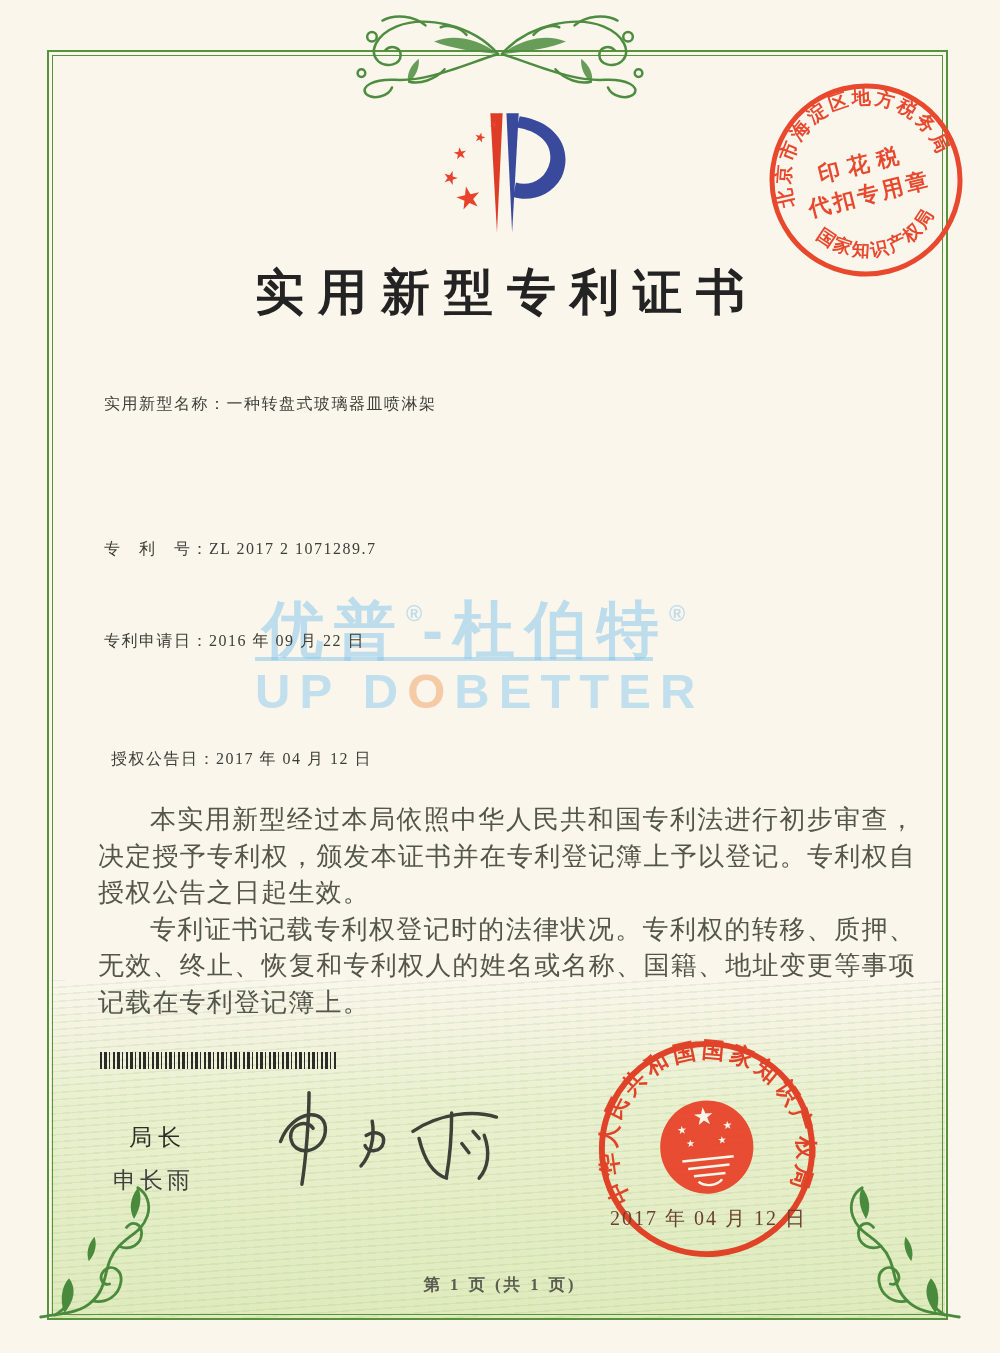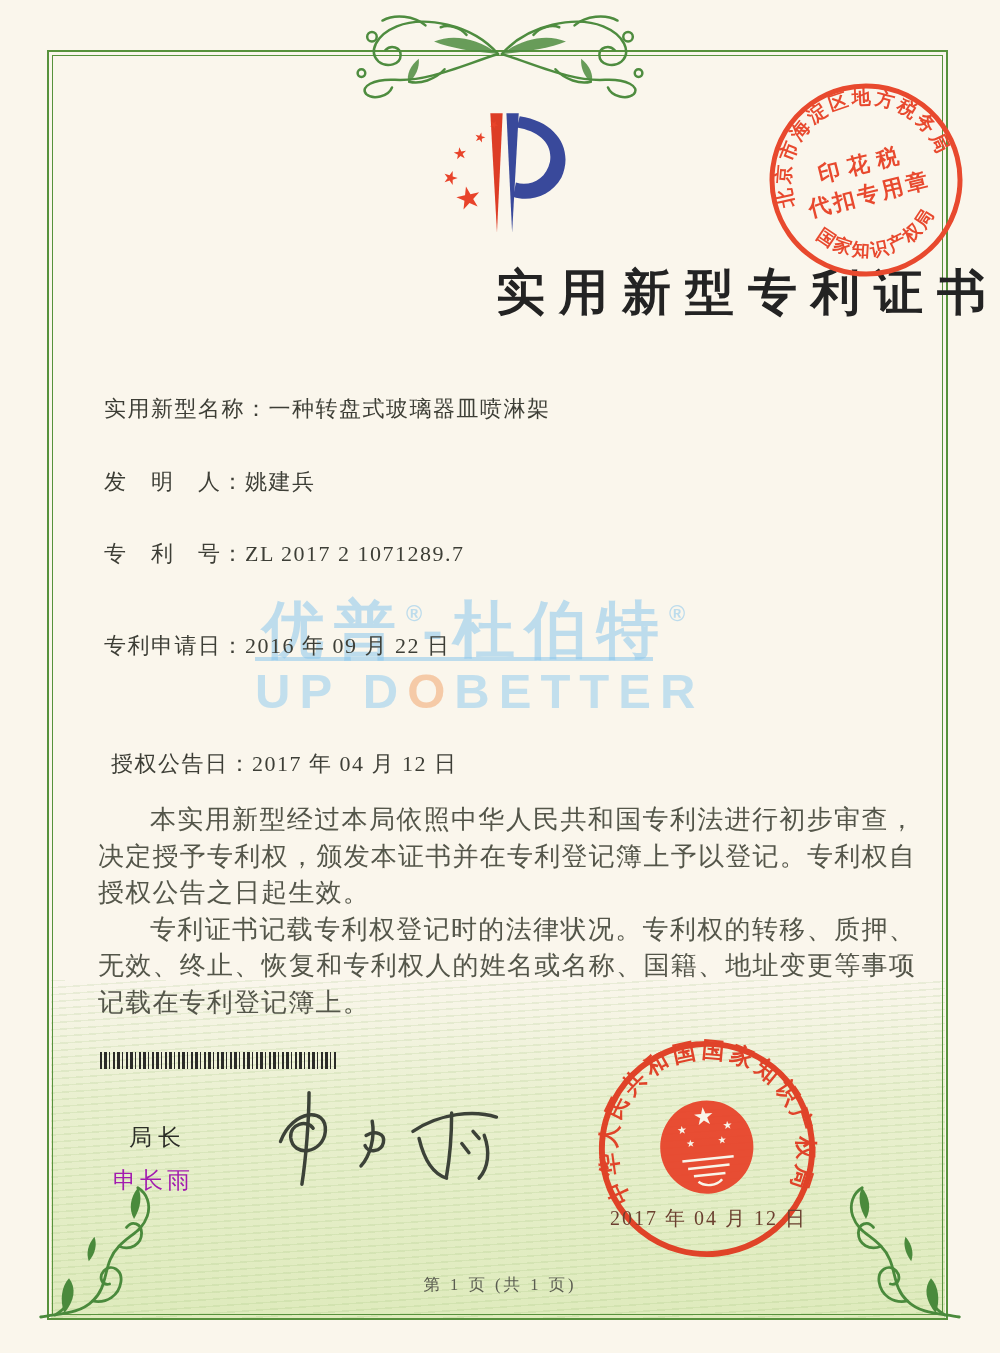--- a/index.html
+++ b/index.html
@@ -31,37 +31,37 @@
     font-weight:bold;font-size:62px;letter-spacing:10px;color:rgba(138,198,236,0.55);white-space:nowrap;}
   #wm-line1 sup{font-size:22px;vertical-align:30px;letter-spacing:0;}
   #wm-underline{left:255px;top:657px;width:398px;height:4px;background:rgba(138,198,236,0.55);}
   #wm-line2{left:255px;top:663px;font-family:"Liberation Sans","DejaVu Sans",sans-serif;
     font-weight:bold;font-size:49px;letter-spacing:9px;color:rgba(148,204,238,0.55);white-space:nowrap;}
   #wm-line2 .accent{color:rgba(243,178,130,0.65);}
   
   .content{position:absolute;inset:0;z-index:3;}
   .abs{position:absolute;}
   #cert-no{left:93px;top:116px;font-size:21px;letter-spacing:4px;color:#4a4a42;}
-  #page-title{left:0;width:100%;top:260px;text-align:right;font-size:49px;font-weight:bold;
+  #page-title{left:0;width:100%;top:260px;text-align:center;font-size:49px;font-weight:bold;
     letter-spacing:14px;color:#232323;text-indent:14px;}
-  .field-row{left:104px;font-size:22px;color:#3d3e36;letter-spacing:1.5px;white-space:nowrap;}
+  .field-row{left:104px;font-size:16px;color:#3d3e36;letter-spacing:1.5px;white-space:nowrap;}
   .fr0{top:394px;} .fr1{top:467px;} .fr2{top:539px;} .fr3{top:631px;text-align:center;} .fr4{top:685px;} .fr5{top:749px;margin-left:7px;}
   #body-text{left:98px;top:802px;width:818px;font-size:26px;line-height:36.5px;
     color:#54564a;letter-spacing:1.2px;text-align:justify;}
   #body-text p{margin:0;text-indent:2em;}
   #barcode{left:100px;top:1052px;width:236px;height:17px;
     background:repeating-linear-gradient(90deg,#2b2b28 0 2px,transparent 2px 4px,#2b2b28 4px 7px,transparent 7px 9px,#2b2b28 9px 10px,transparent 10px 13px);}
   #director-title{left:113px;top:1122px;font-family:"Liberation Sans","DejaVu Sans",sans-serif;
     font-size:23px;color:#2c2e28;letter-spacing:6px;margin-left:16px;}
   #director-name{left:113px;top:1165px;font-family:"Liberation Sans","DejaVu Sans",sans-serif;
-    font-size:23px;color:#a21caf;letter-spacing:4px;}
+    font-size:23px;color:#404040;letter-spacing:4px;}
   #signature{left:252px;top:1082px;width:275px;height:118px;}
   #seal-date{left:610px;top:1205px;font-size:20px;letter-spacing:2px;color:#6b4030;z-index:5;}
   #page-footer{left:0;width:100%;top:1274px;text-align:center;font-size:16.5px;
-    letter-spacing:3px;color:#5a5c50;}
+    letter-spacing:3px;color:#5a5c50;font-weight:bold;}
   
   .stamp{position:absolute;z-index:4;}
   #tax-stamp{left:756px;top:70px;width:220px;height:220px;transform:rotate(-14deg);}
   #big-seal{left:588px;top:1030px;width:238px;height:238px;transform:rotate(-6deg);opacity:0.94;}
   svg text{font-family:"Liberation Serif","DejaVu Serif",serif;}
 </style>
 </head>
 <body>
 
 <div class="guilloche"></div>
@@ -155,23 +155,20 @@
       <textPath href="#taxBottomArc" startOffset="4%">国家知识产权局</textPath>
     </text>
     <text x="110" y="101" font-size="22" fill="#e8492e" font-weight="bold" text-anchor="middle" letter-spacing="8">印花税</text>
     <text x="110" y="132" font-size="22" fill="#e8492e" font-weight="bold" text-anchor="middle" letter-spacing="3">代扣专用章</text>
   </svg>
 
   <div class="abs" id="page-title">实用新型专利证书</div>
 
   <div class="abs field-row fr0">
     <span>实用新型名称</span><span>：</span><span>一种转盘式玻璃器皿喷淋架</span>
-  </div>
-  <div class="abs field-row fr1">
-    <span>发　明　人</span><span>：</span><span>姚建兵</span>
   </div>
   <div class="abs field-row fr2">
     <span>专　利　号</span><span>：</span><span>ZL 2017 2 1071289.7</span>
   </div>
   <div class="abs field-row fr3">
     <span>专利申请日</span><span>：</span><span>2016 年 09 月 22 日</span>
   </div>
   <div class="abs field-row fr5">
     <span>授权公告日</span><span>：</span><span>2017 年 04 月 12 日</span>
   </div>

